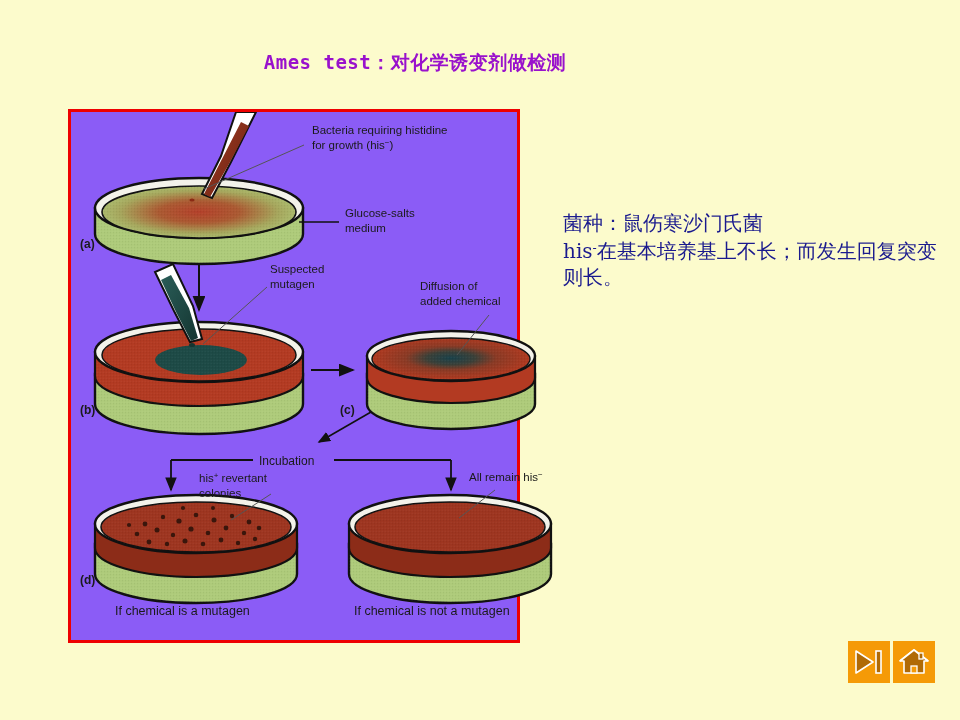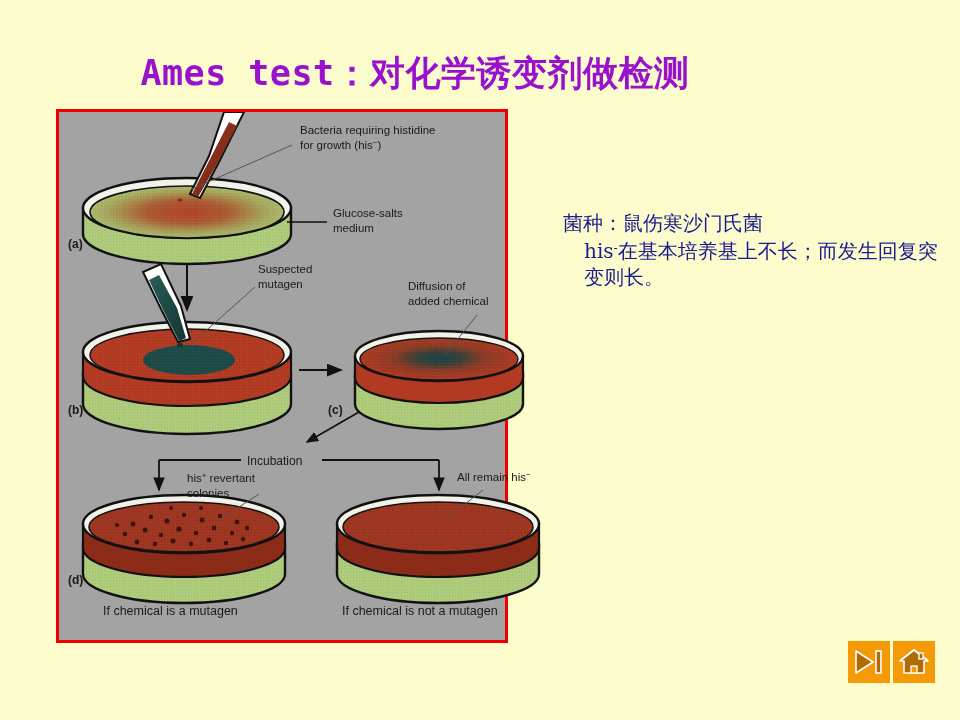--- a/index.html
+++ b/index.html
@@ -17,53 +17,53 @@
 
   
   #slide-title {
     position: absolute;
     left: 0;
     top: 50px;
     width: 830px;
     text-align: center;
     color: #9911cc;
     font-family: "DejaVu Sans Mono", "Liberation Mono", monospace;
-    font-size: 35px;
+    font-size: 19px;
     font-weight: bold;
     letter-spacing: 0.5px;
     white-space: nowrap;
   }
 
   
   #figure-panel {
     position: absolute;
-    left: 56px;
+    left: 68px;
     top: 109px;
     width: 452px;
     height: 534px;
-    background: #a3a3a3;
+    background: #8b5cf6;
     border: 3px solid #ee0000;
     box-sizing: border-box;
   }
   #figure-svg { display: block; }
 
   
   #notes-block {
     position: absolute;
     left: 563px;
     top: 210px;
     width: 390px;
     color: #1a1a8e;
     font-family: "DejaVu Serif", "Liberation Serif", serif;
     font-size: 20px;
     line-height: 1.38;
   }
   #notes-block .line { white-space: nowrap; }
   #notes-block .indent { padding-left: 96px; }
-  #notes-block .wrap { white-space: normal; line-height: 1.3; margin-left: 21px; }
+  #notes-block .wrap { white-space: normal; line-height: 1.3; }
   .sup-minus {
     font-size: 0.62em;
     vertical-align: 0.45em;
     letter-spacing: 0;
   }
   .latin { font-family: "DejaVu Serif", "Liberation Serif", serif; }
 
   
   #nav-buttons {
     position: absolute;

